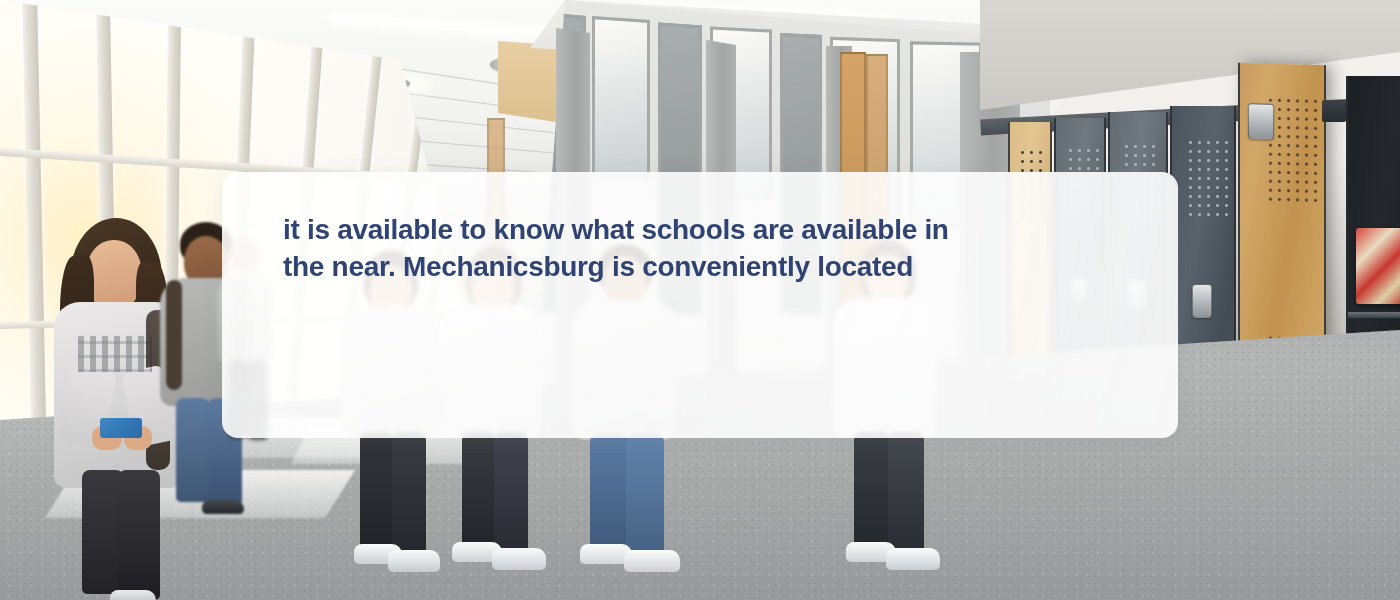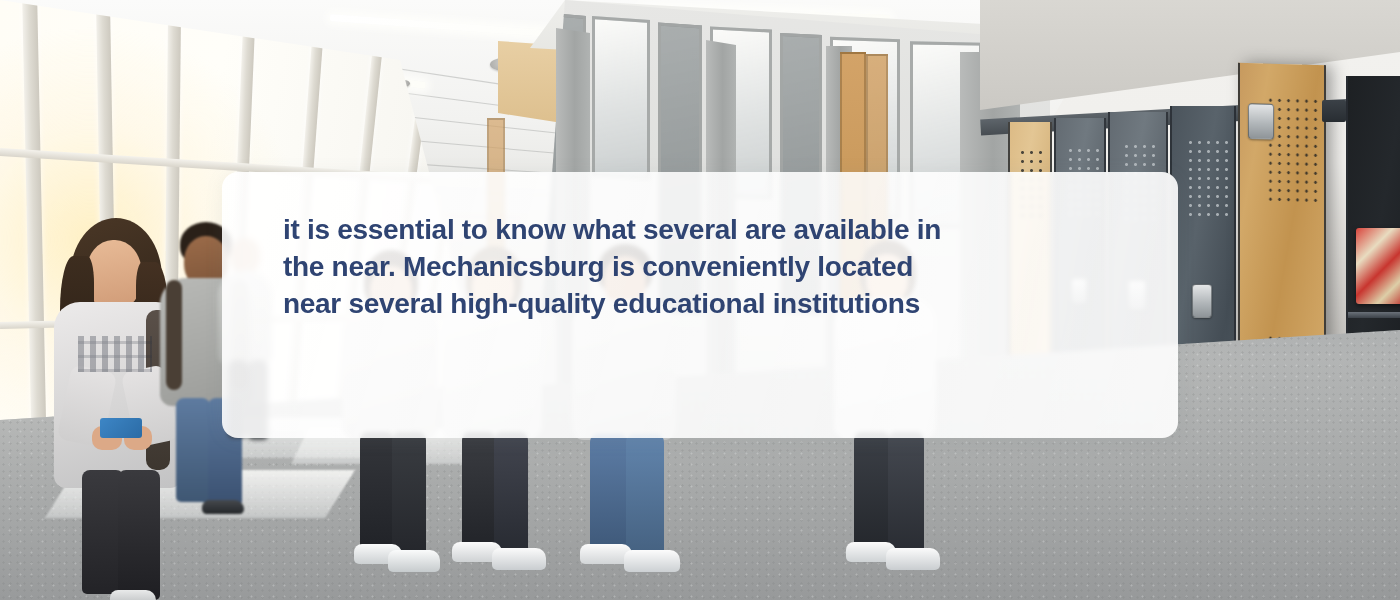--- a/index.html
+++ b/index.html
@@ -426,20 +426,19 @@
       <div class="leg" style="left:68px; top:192px; width:36px; height:126px; background:linear-gradient(180deg,#454951,#282b31);"></div>
       <div class="shoe" style="left:26px; top:302px; width:50px; height:20px; background:linear-gradient(180deg,#fbfbfb,#cfd3d5);"></div>
       <div class="shoe" style="left:66px; top:308px; width:54px; height:22px; background:linear-gradient(180deg,#fbfbfb,#c9cdd0);"></div>
     </div>
 
   </div>
 
   <div class="card">
     <div class="card-inner">
       <div class="body-copy">
-        <span class="ln">it is essential to know what several are available in</span>
+        <span class="ln">it is available to know what schools are available in</span>
         <span class="ln">the near. Mechanicsburg is conveniently located</span>
-        <span class="ln">near several high-quality educational institutions</span>
       </div>
     </div>
   </div>
 
 </div>
 
 </body></html>

